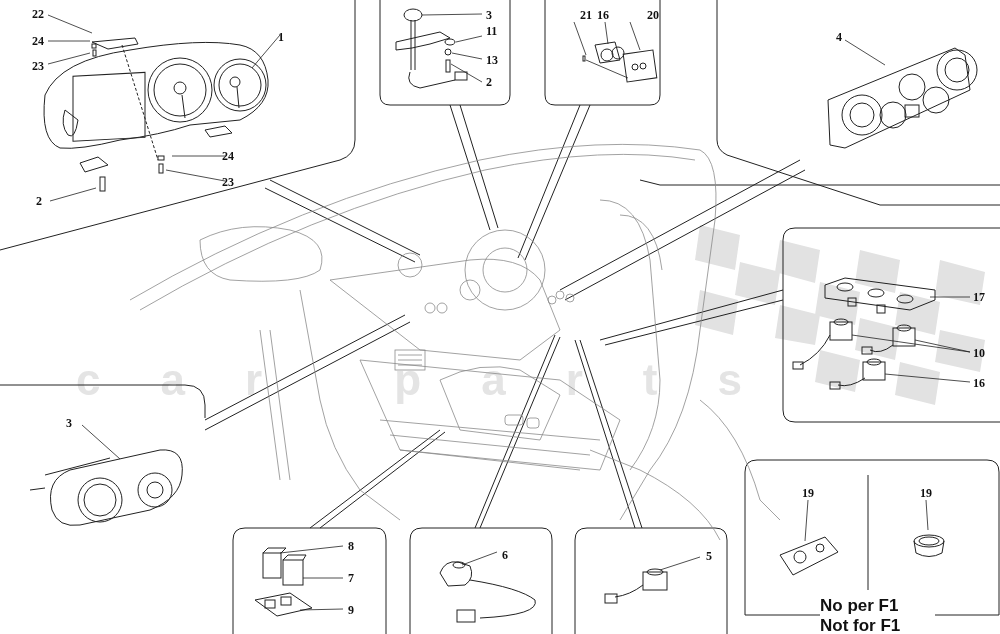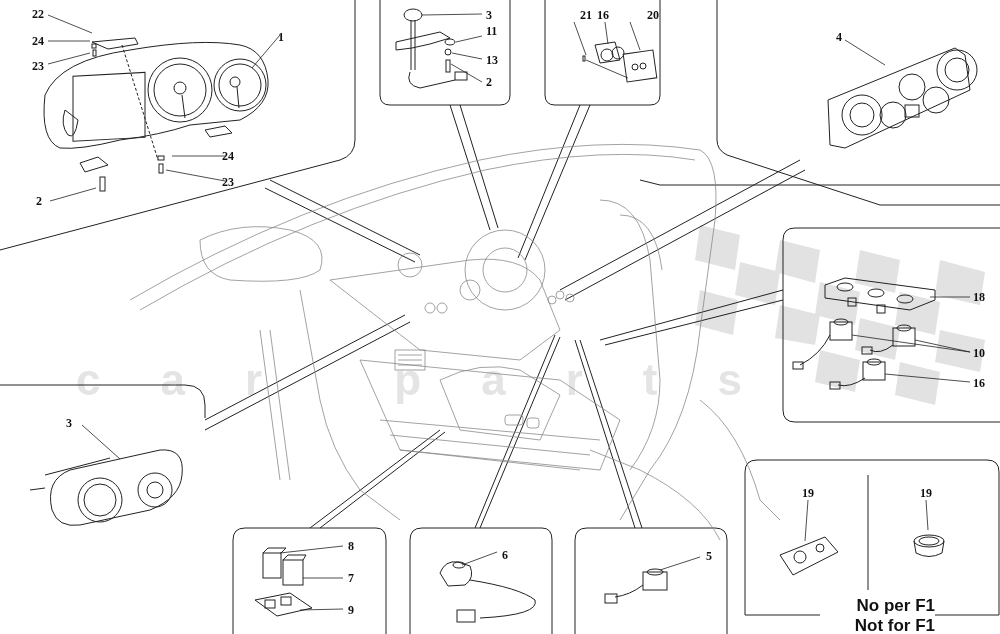--- a/index.html
+++ b/index.html
@@ -1,21 +1,21 @@
 <!DOCTYPE html>
 <html><head>
 <meta charset="utf-8">
 <style>
   html,body{margin:0;padding:0;background:#ffffff;}
   body{width:1000px;height:634px;position:relative;overflow:hidden;font-family:"Liberation Sans",sans-serif;}
   #stage{position:absolute;left:0;top:0;width:1000px;height:634px;}
   .wm-big{position:absolute;left:78px;top:218px;font-family:"Liberation Sans",sans-serif;font-weight:bold;font-size:150px;color:#f6c9cc;letter-spacing:2px;line-height:1;opacity:.85;}
   .wm-small{position:absolute;left:76px;top:358px;font-family:Liberation Sans, sans-serif;font-weight:bold;font-size:44px;color:#e4e4e4;letter-spacing:60px;line-height:1;}
   .callout{position:absolute;font-family:Liberation Serif, serif;font-weight:bold;font-size:12px;color:#111;line-height:1;}
-  .note{position:absolute;font-family:"Liberation Sans",sans-serif;font-weight:bold;font-size:17px;color:#111;line-height:1.15;text-align:right;}
+  .note{position:absolute;font-family:"Liberation Sans",sans-serif;font-weight:bold;font-size:17px;color:#111;line-height:1.15;text-align:left;}
   svg{position:absolute;left:0;top:0;}
 </style>
 </head>
 <body>
 
 <div id="stage">
 
   <div class="wm-small">car parts</div>
 
   <svg width="1000" height="634" viewBox="0 0 1000 634">
@@ -269,21 +269,21 @@
   <span class="callout" style="left:836px;top:31px">4</span>
   <span class="callout" style="left:706px;top:550px">5</span>
   <span class="callout" style="left:502px;top:549px">6</span>
   <span class="callout" style="left:348px;top:572px">7</span>
   <span class="callout" style="left:348px;top:540px">8</span>
   <span class="callout" style="left:348px;top:604px">9</span>
   <span class="callout" style="left:486px;top:9px">3</span>
   <span class="callout" style="left:486px;top:25px">11</span>
   <span class="callout" style="left:486px;top:76px">2</span>
   <span class="callout" style="left:486px;top:54px">13</span>
-  <span class="callout" style="left:973px;top:291px">18</span>
+  <span class="callout" style="left:973px;top:291px">17</span>
   <span class="callout" style="left:973px;top:347px">10</span>
   <span class="callout" style="left:973px;top:377px">16</span>
   <span class="callout" style="left:597px;top:9px">16</span>
   <span class="callout" style="left:802px;top:487px">19</span>
   <span class="callout" style="left:920px;top:487px">19</span>
   <span class="callout" style="left:647px;top:9px">20</span>
   <span class="callout" style="left:580px;top:9px">21</span>
   <span class="callout" style="left:32px;top:8px">22</span>
   <span class="callout" style="left:32px;top:60px">23</span>
   <span class="callout" style="left:222px;top:176px">23</span>

